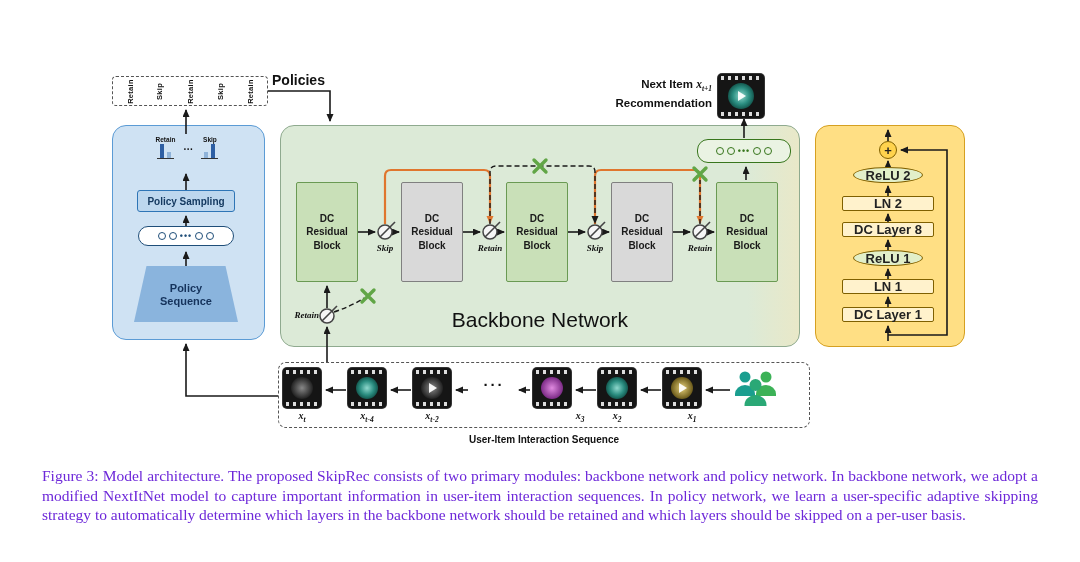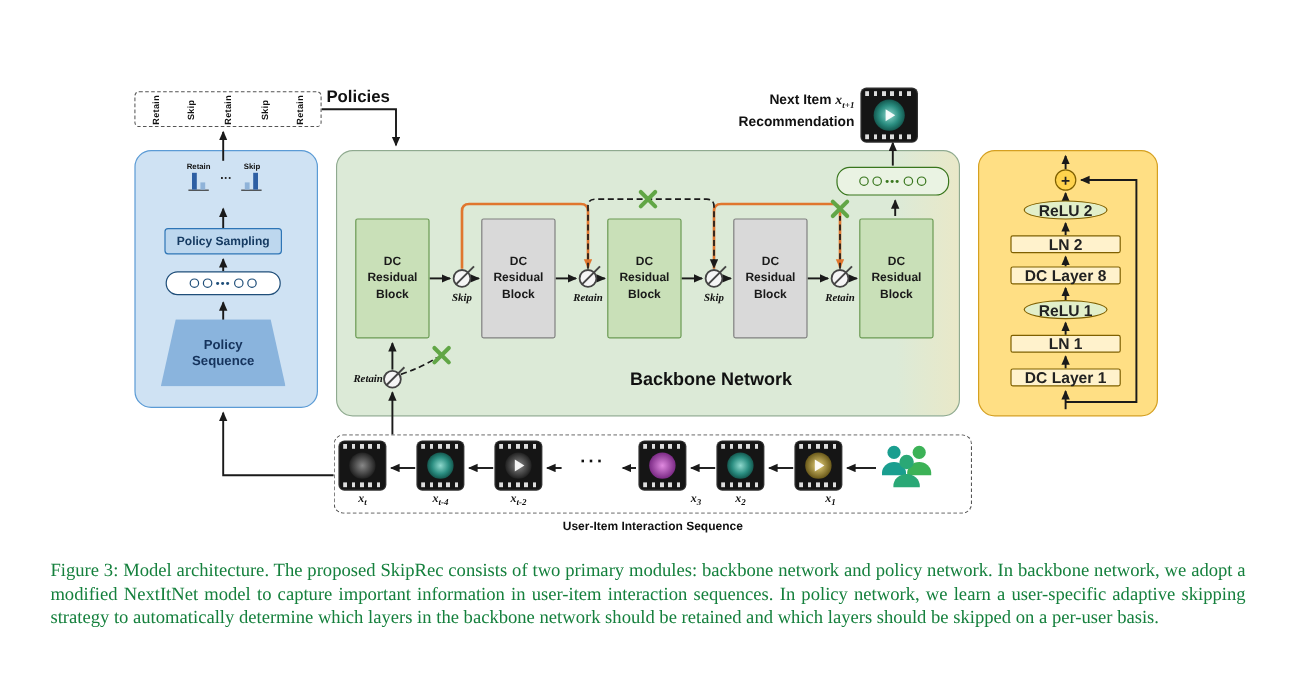--- a/index.html
+++ b/index.html
@@ -37,21 +37,21 @@
   .circles .dots{font-size:9px;font-weight:bold;letter-spacing:1px;line-height:1}
   .emb{left:138px;top:226px;width:96px;height:20px;color:#1f4e79}
   .outc{left:697px;top:139px;width:94px;height:24px;color:#38761d;background:#eaf3e3}
 
   .trap{left:134px;top:266px;width:104px;height:56px;clip-path:polygon(12% 0,88% 0,100% 100%,0 100%);background:#8ab4dd;display:flex;flex-direction:column;align-items:center;justify-content:center;font-weight:bold;font-size:11px;color:#15335c;gap:1px}
 
   
   .block{width:62px;height:100px;display:flex;flex-direction:column;justify-content:center;align-items:center;font-weight:bold;font-size:10px;line-height:1.35;color:#1a1a1a;border-radius:2px;text-align:center}
   .block.green{background:#c9e0b8;border:1.3px solid #6a9a53}
   .block.gray{background:#d9d9d9;border:1.3px solid #808080}
-  .btitle{left:420px;top:308px;width:240px;text-align:right;font-weight:bold;font-size:15px}
+  .btitle{left:420px;top:308px;width:240px;text-align:center;font-weight:normal;font-size:21px}
   .gatelbl{font-style:italic;font-weight:bold;font-size:9px;font-family:"Liberation Serif",serif;text-align:center}
 
   
   .nextitem{left:566px;top:76px;width:146px;text-align:right;font-weight:bold;font-size:11.5px;line-height:1.55}
   .var{font-style:italic;font-family:Liberation Serif, serif}
   sub{font-size:7.5px}
 
   
   .dbox{position:absolute;z-index:2;display:flex;align-items:center;justify-content:center;font-weight:bold;font-size:13px;color:#222}
   .drect{width:92px;height:15px;background:#fff2cc;border:1px solid #7f6000;border-radius:2px;left:842px}
@@ -68,21 +68,21 @@
   .c-teal{background:radial-gradient(circle,#8fd8cd 0%,#2a8d80 45%,#0e4a42 78%)}
   .c-dark{background:radial-gradient(circle,#888 0%,#222 70%)}
   .c-mag{background:radial-gradient(circle,#e08ae0 0%,#7c2b86 70%)}
   .c-gold{background:radial-gradient(circle,#e8d27a 0%,#6b5a1a 70%)}
   .play{width:0;height:0;border-left:8px solid rgba(255,255,255,.92);border-top:5px solid transparent;border-bottom:5px solid transparent;margin-left:2px}
 
   .seqlbl{position:absolute;z-index:2;top:410px;width:40px;text-align:center;font-family:"Liberation Serif",serif;font-style:italic;font-weight:bold;font-size:10px}
   .seqdots{left:470px;top:376px;width:48px;text-align:center;font-size:15px;font-weight:bold;letter-spacing:2px}
   .seqcap{left:278px;top:434px;width:532px;text-align:center;font-weight:bold;font-size:10px}
 
-  .caption{left:42px;top:466px;width:996px;font-family:"Liberation Serif",serif;font-size:15.5px;line-height:1.26;text-align:justify;color:#15803d}
+  .caption{left:42px;top:466px;width:996px;font-family:"Liberation Serif",serif;font-size:15.5px;line-height:1.26;text-align:justify;color:#6d28d9}
 </style>
 </head>
 <body>
 
 <div class="fig">
 
   <div class="bg policy-bg"></div>
   <div class="bg backbone-bg"></div>
   <div class="bg detail-bg"></div>
   <div class="seq-box"></div>

